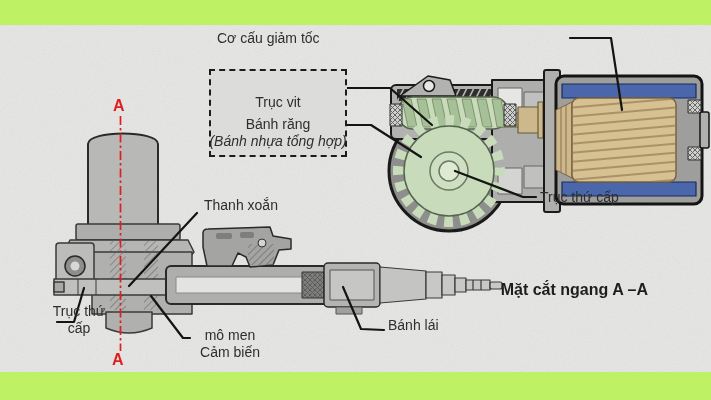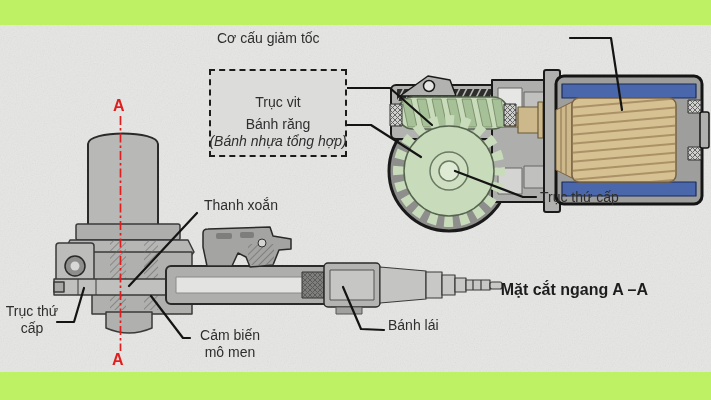--- a/index.html
+++ b/index.html
@@ -203,28 +203,28 @@
     <div class="line2 lbl" style="position:absolute;">Bánh răng</div>
     <div class="line3 lbl" style="position:absolute;">(Bánh nhựa tổng hợp)</div>
   </div>
 
   <div class="lbl" style="left:204px;top:197px;">Thanh xoắn</div>
 
   <div class="lbl" style="left:540px;top:189px;">Trục thứ cấp</div>
 
   <div class="lbl section-title" style="left:468px;top:233px;width:180px;text-align:right;position:absolute;margin-top:48px;">Mặt cắt ngang A –A</div>
 
-  <div class="lbl center" style="left:0px;top:303px;width:64px;">
+  <div class="lbl center" style="left:0px;top:303px;width:64px;padding-left:47px;">
     <div>Trục thứ</div>
     <div>cấp</div>
   </div>
 
   <div class="lbl center" style="left:188px;top:327px;width:84px;">
+    <div>mô men</div>
     <div>Cảm biến</div>
-    <div>mô men</div>
   </div>
 
   <div class="lbl" style="left:388px;top:317px;">Bánh lái</div>
 
   <div class="marker-a" style="left:113px;top:98px;">A</div>
   <div class="marker-a" style="left:112px;top:352px;">A</div>
 
 </div>
 
 </body></html>

